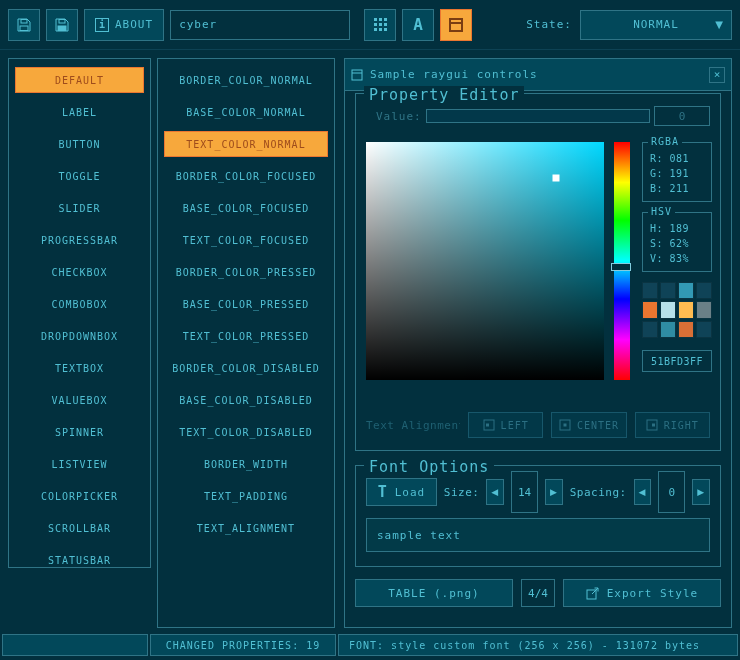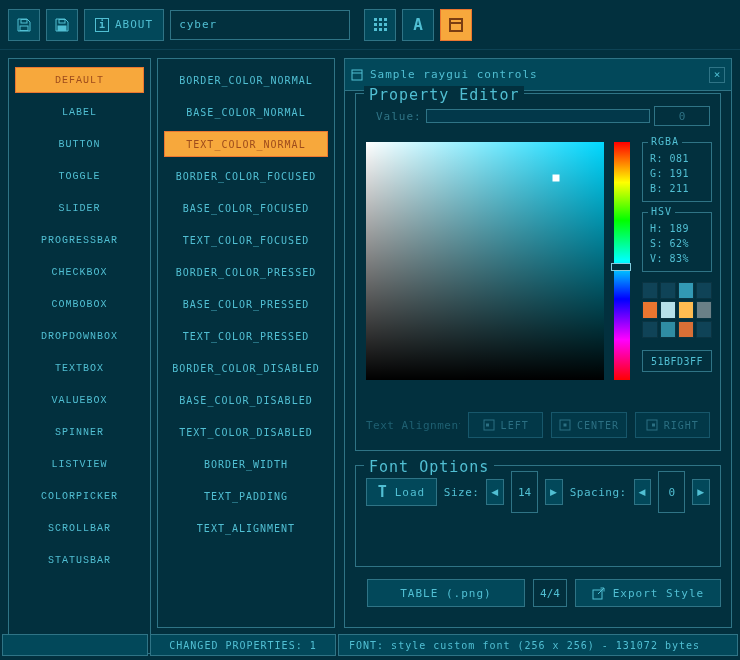--- a/index.html
+++ b/index.html
@@ -45,21 +45,21 @@
   .dd-arrow {
     position:absolute; right:8px; top:8px; font-size:10px;
     font-family:"DejaVu Sans", sans-serif;
   }
 
   
   .list {
     position:absolute; top:58px; background:#02303e; border:1px solid #2f7486;
     padding:8px 6px;
   }
-  .list.controls { left:8px;  width:143px; height:596px;font-family:Liberation Mono, monospace; }
+  .list.controls { left:8px;  width:143px; height:510px; }
   .list.props    { left:157px; width:178px; height:570px; }
   .list-item {
     height:26px; margin-bottom:6px; display:flex; align-items:center; justify-content:center;
     font-size:10px; letter-spacing:1px; border:1px solid transparent; cursor:pointer;
     white-space:nowrap;
   }
   .list-item.selected { background:#f7a83c; border-color:#eb7630; color:#9e4c1c; }
 
   
   .window {
@@ -166,21 +166,21 @@
   }
   .fo-lbl { font-size:11px; letter-spacing:0.5px; }
   .sample-input {
     position:absolute; left:10px; right:10px; top:52px; height:34px;
     background:#023a48; border:1px solid #2f7486; color:#51bfd3;
     font-family:inherit; font-size:11px; letter-spacing:1px; padding:0 10px; outline:none;
   }
 
   
   .bottom-row {
-    position:absolute; left:22px; right:10px; top:496px; height:28px;
+    position:absolute; left:10px; right:10px; top:496px; height:28px;
     display:flex; align-items:flex-end; gap:8px;
   }
   .table-btn { width:158px; height:28px; }
   .page-box {
     width:34px; height:28px; border:1px solid #2f7486; background:#02303e;
     display:flex; align-items:center; justify-content:center; font-size:11px;
   }
   .export-btn { flex:1; height:28px; }
 
   
@@ -242,20 +242,27 @@
     <span class="letterA">A</span>
   </div>
   <div class="tb-btn active">
     <span>
       <svg width="16" height="16" viewBox="0 0 16 16">
           <rect x="2" y="2" width="12" height="12" fill="none" stroke="#7a3d12" stroke-width="2"></rect>
           <line x1="2" y1="6" x2="14" y2="6" stroke="#7a3d12" stroke-width="2"></line>
         </svg>
     </span>
   </div>
+  <div class="state-wrap">
+    <span class="txt">State:</span>
+    <div class="dropdown">
+      <span class="txt">NORMAL</span>
+      <span class="dd-arrow">▼</span>
+    </div>
+  </div>
 </div>
 
 <div class="list controls">
   <div class="list-item selected">DEFAULT</div>
   <div class="list-item">LABEL</div>
   <div class="list-item">BUTTON</div>
   <div class="list-item">TOGGLE</div>
   <div class="list-item">SLIDER</div>
   <div class="list-item">PROGRESSBAR</div>
   <div class="list-item">CHECKBOX</div>
@@ -404,20 +411,21 @@
         </div>
         <span class="fo-lbl">Spacing:</span>
         <div class="btn spin-btn">
           <span>◀</span>
         </div>
         <div class="spin-val">0</div>
         <div class="btn spin-btn">
           <span>▶</span>
         </div>
       </div>
+      <input class="sample-input" value="sample text" style="">
     </div>
 
     <div class="bottom-row">
       <div class="btn table-btn">
         <span>TABLE (.png)</span>
       </div>
       <div class="page-box">4/4</div>
       <div class="btn export-btn">
         <span>
           <svg width="14" height="14" viewBox="0 0 14 14">
@@ -427,17 +435,17 @@
         </span>
         <span>Export Style</span>
       </div>
     </div>
 
   </div>
 </div>
 
 <div class="status" id="st1"></div>
 <div class="status" id="st2">
-  <span>CHANGED PROPERTIES: 1</span>
+  <span>CHANGED PROPERTIES: 19</span>
 </div>
 <div class="status" id="st3">
   <span>FONT: style custom font (256 x 256) - 131072 bytes</span>
 </div>
 
 </body></html>

